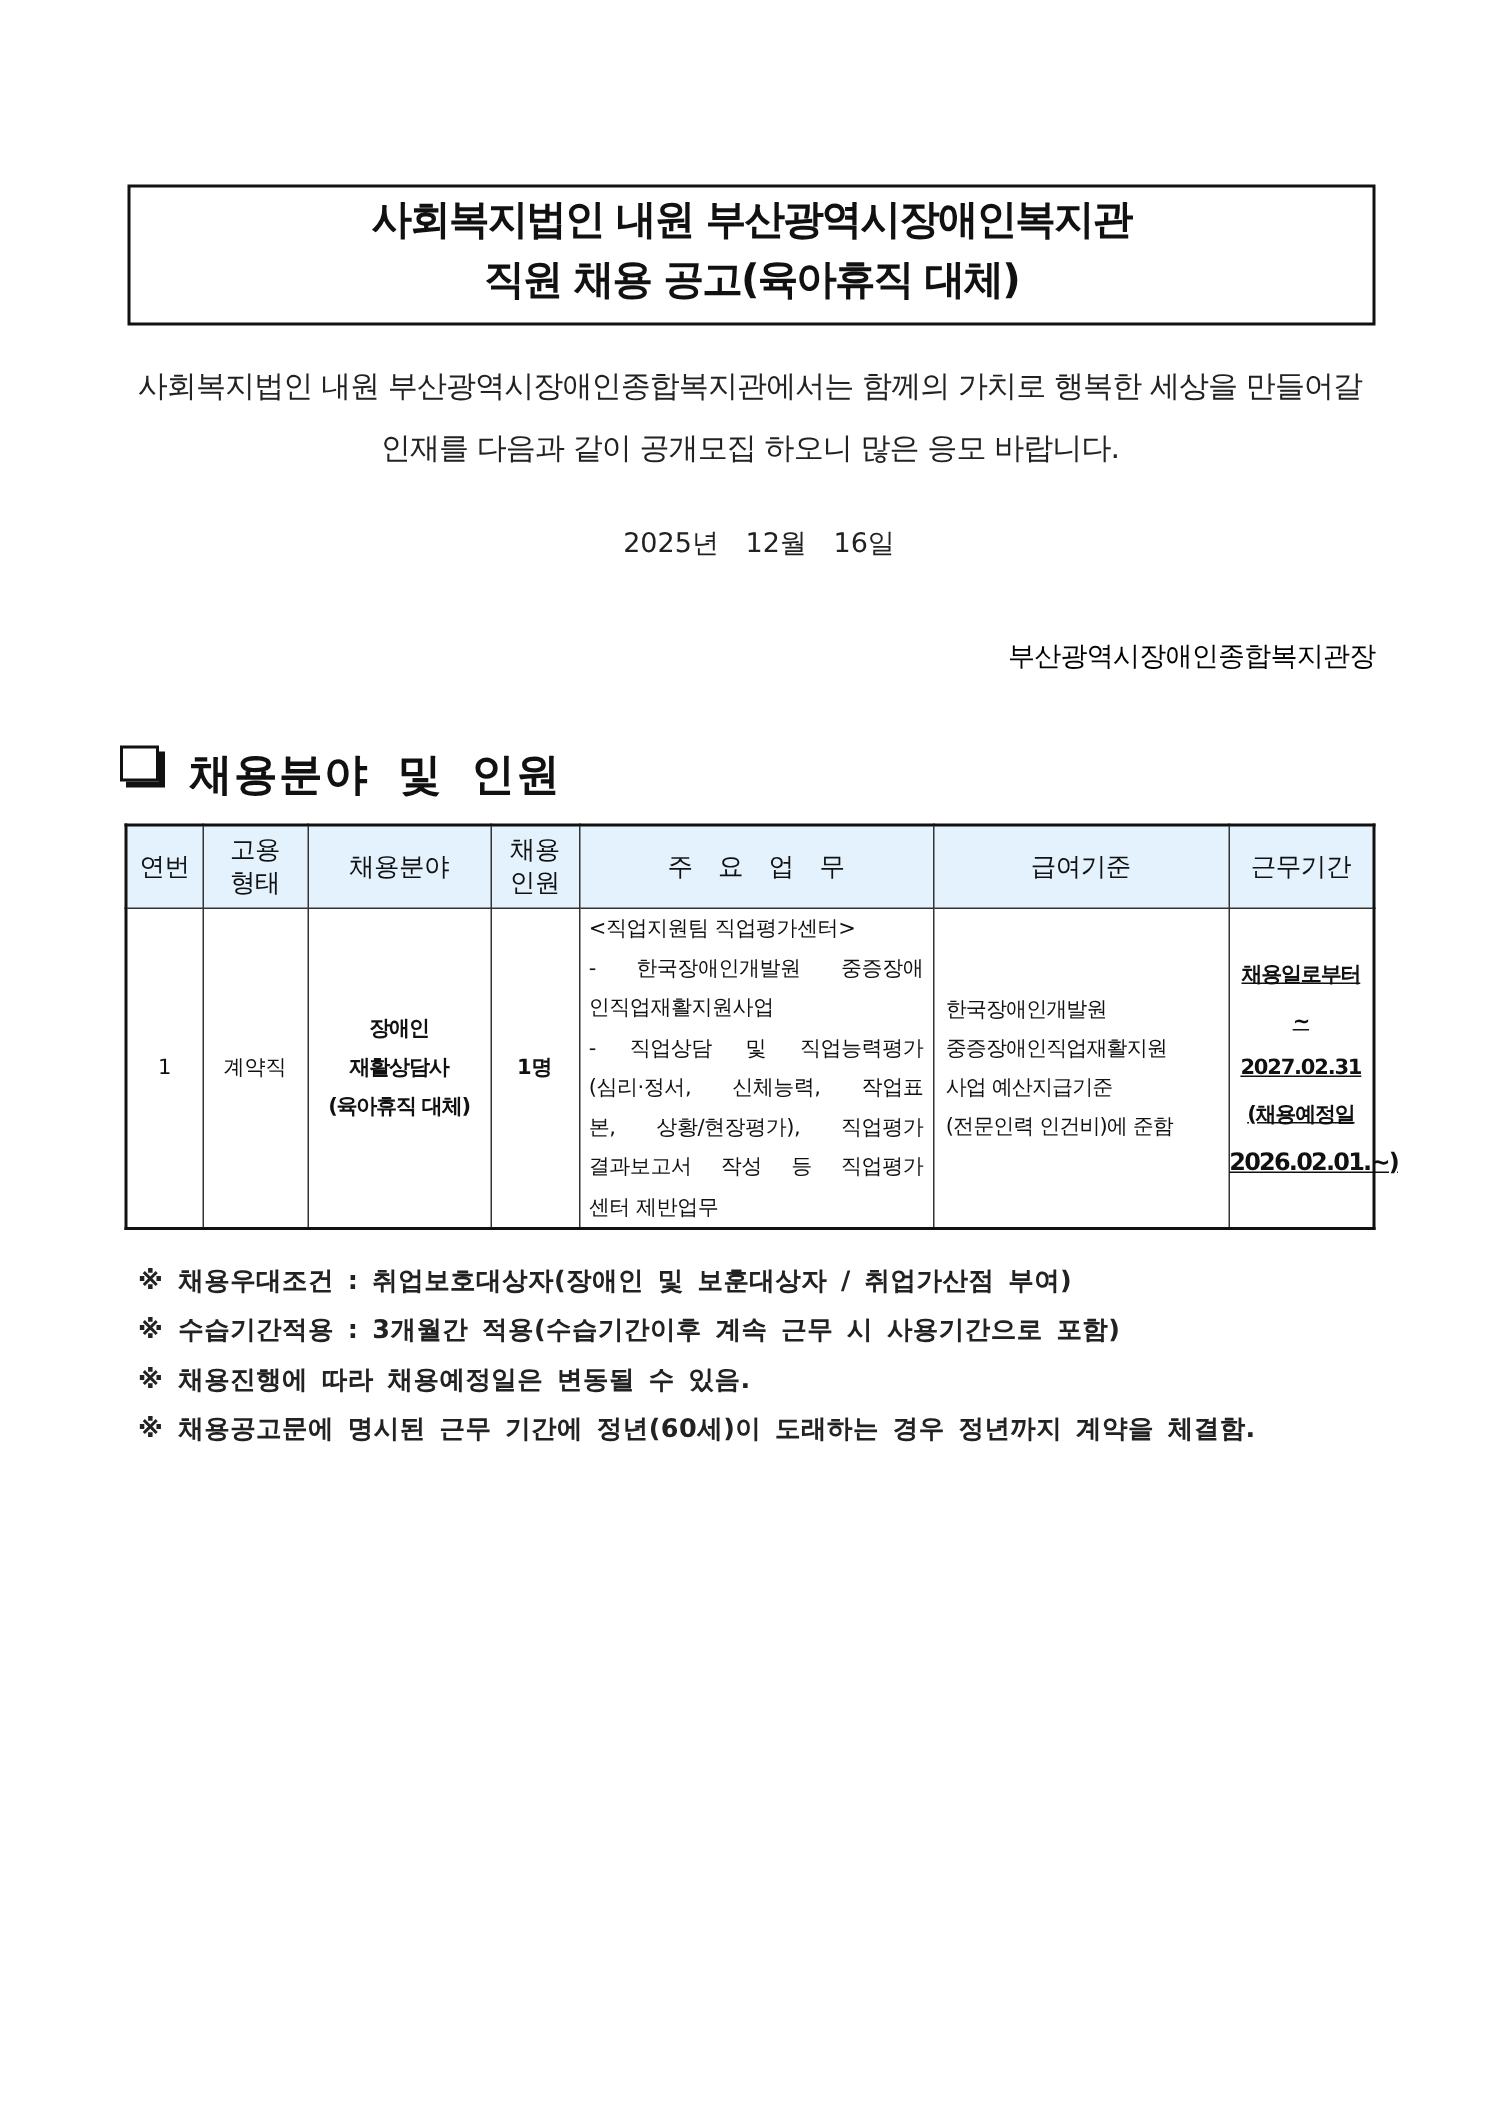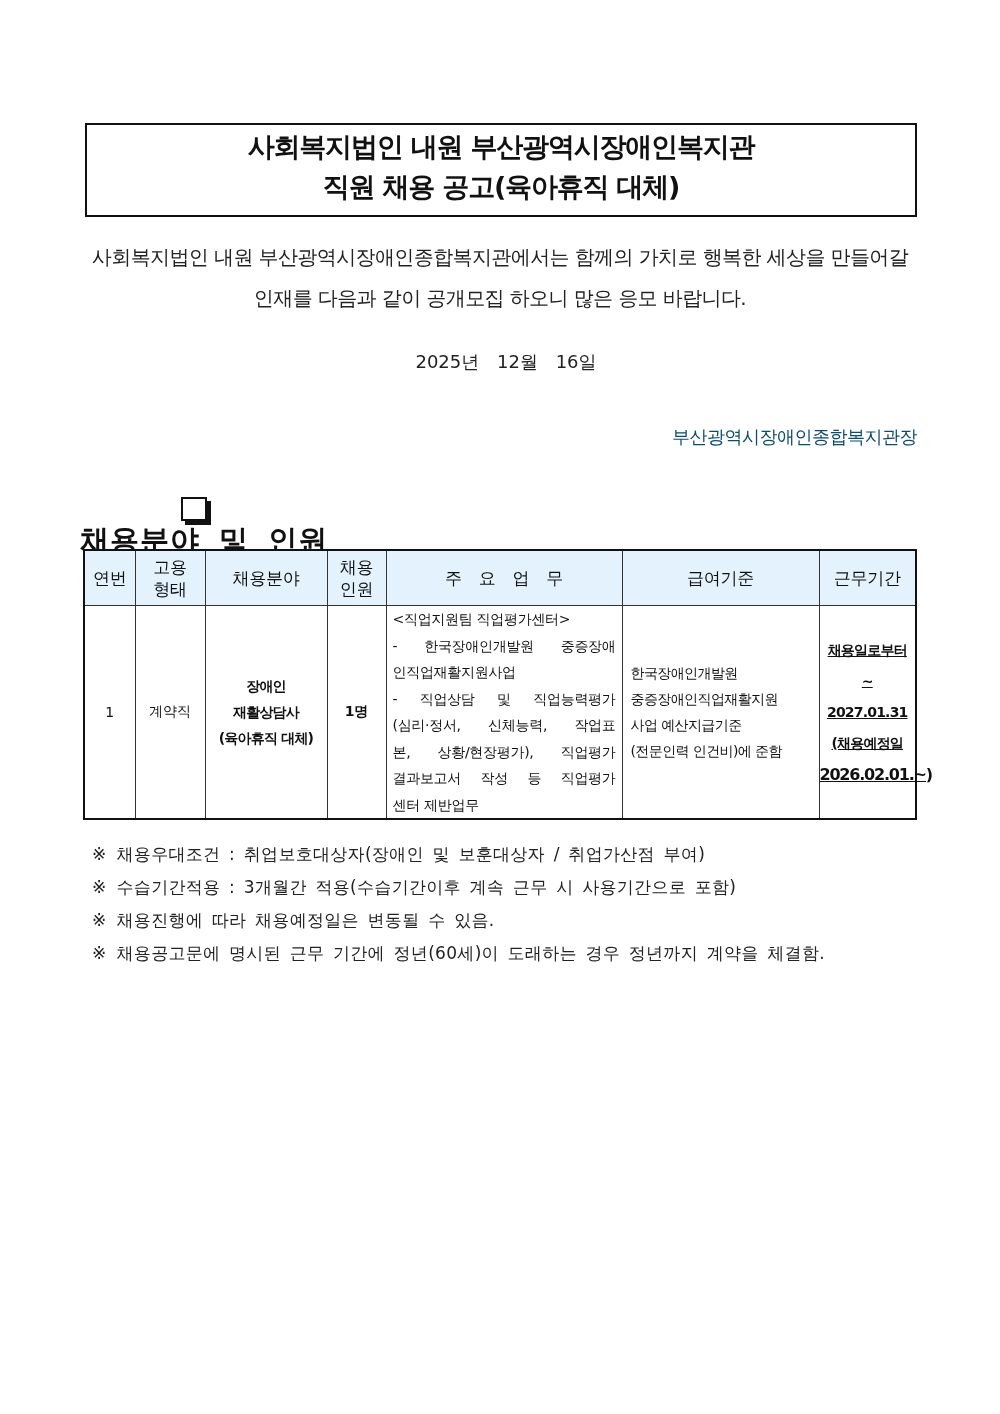--- a/index.html
+++ b/index.html
@@ -5,38 +5,38 @@
   html, body { margin:0; padding:0; background:#ffffff; }
   body { width:1000px; height:1414px; position:relative; font-family:"DejaVu Sans", "Liberation Sans", sans-serif; color:#111; overflow:hidden; }
   .title-box { position:absolute; left:85px; top:123px; width:832px; height:94px; border:2px solid #111; box-sizing:border-box; text-align:center; }
   .title-line { font-size:27px; font-weight:bold; letter-spacing:-1.2px; line-height:40px; }
   .title-line.l1 { margin-top:2px; }
   .intro { position:absolute; left:60px; width:880px; text-align:center; font-size:20px; letter-spacing:-0.6px; color:#222; }
   .intro.i1 { top:244px; }
   .intro.i2 { top:285px; }
   .date { position:absolute; left:0; width:1012px; text-align:center; top:350px; font-size:18px; color:#222; }
   .date span { margin:0 6px; }
-  .signer { position:absolute; right:83px; top:425px; font-size:18px; letter-spacing:-0.5px; color:#0c4a6e; }
-  .section { position:absolute; left:80px; top:497px; display:flex; align-items:center;flex-direction:column; }
+  .signer { position:absolute; right:83px; top:425px; font-size:18px; letter-spacing:-0.5px; color:#000000; }
+  .section { position:absolute; left:80px; top:497px; display:flex; align-items:flex-start; }
   .sq { width:26px; height:24px; border:2px solid #111; box-sizing:border-box; box-shadow:4px 4px 0 #111; margin-right:20px; background:#fff; }
   .section-title { font-size:29px; font-weight:bold; letter-spacing:1px; word-spacing:8px; }
   table.main { position:absolute; left:83px; top:549px; width:832px; border-collapse:collapse; border:2px solid #111; table-layout:fixed; }
   table.main th, table.main td { border:1px solid #333; text-align:center; vertical-align:middle; padding:0; }
   table.main th { background:#e3f2fc; font-weight:normal; font-size:17px; height:54px; line-height:22px; letter-spacing:-0.3px; }
   table.main th.duty-h { word-spacing:12px; }
   table.main td { font-size:14px; height:212px;margin-top:36px; }
   td.duty { text-align:left !important; vertical-align:top !important; padding:0 6px !important; font-size:14px; line-height:26.5px; letter-spacing:-0.3px; }
   td.duty .dl { display:block; text-align:justify; text-align-last:justify; white-space:nowrap; }
   td.duty .dl.last { text-align-last:left; }
   td.salary { text-align:left !important; padding-left:8px !important; line-height:26px; letter-spacing:-0.6px; }
   td.field { font-weight:bold; line-height:26px; letter-spacing:-0.8px; }
   td.period { font-weight:bold; line-height:31px; letter-spacing:-0.8px; }
   td.period span { display:block; text-decoration:underline; }
   td.count { font-weight:bold; font-size:15px; }
-  .notes { position:absolute; left:92px; top:843px; font-size:17px; color:#222; letter-spacing:0.3px; word-spacing:3px; }
+  .notes { position:absolute; left:92px; top:843px; font-size:17px; color:#222; letter-spacing:0.3px; word-spacing:3px;font-weight:bold; }
   .note { height:33px; line-height:22px; white-space:nowrap; }
   .note .mark { margin-right:10px; }
 </style>
 </head>
 <body>
 
 <div class="title-box">
   <div class="title-line l1">사회복지법인 내원 부산광역시장애인복지관</div>
   <div class="title-line">직원 채용 공고(육아휴직 대체)</div>
 </div>
@@ -106,21 +106,21 @@
       </td>
       <td class="salary">
         <div>한국장애인개발원</div>
         <div>중증장애인직업재활지원</div>
         <div>사업 예산지급기준</div>
         <div>(전문인력 인건비)에 준함</div>
       </td>
       <td class="period">
         <span>채용일로부터</span>
         <span>~</span>
-        <span>2027.01.31</span>
+        <span>2027.02.31</span>
         <span>(채용예정일</span>
         <span style="font-size:16px;letter-spacing:-1.2px;">2026.02.01.~)</span>
       </td>
     </tr>
   </tbody>
 </table>
 
 <div class="notes">
   <div class="note">
     <span class="mark">※</span><span>채용우대조건 : 취업보호대상자(장애인 및 보훈대상자 / 취업가산점 부여)</span>

